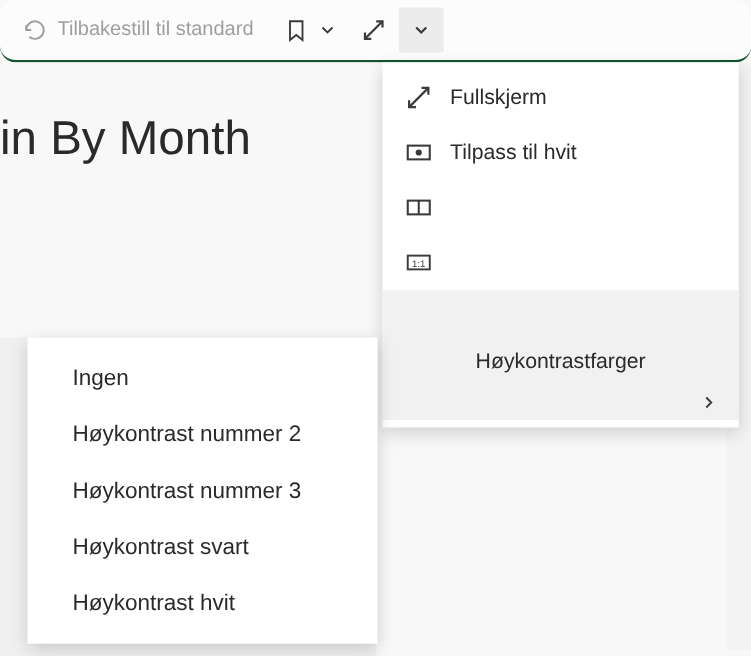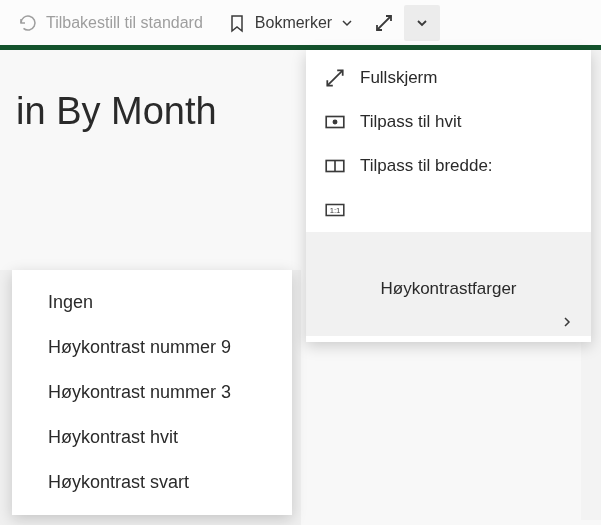--- a/index.html
+++ b/index.html
@@ -9,23 +9,24 @@
       width: 601px;
       height: 525px;
       overflow: hidden;
       position: relative;
     }
     .toolbar {
       display: flex;
       align-items: center;
       height: 50px;
       background: #fcfcfc;
-      border-bottom: 5px solid #14532d;
+      border-bottom: 2px solid #14532d;
       padding: 0 8px;
       gap: 4px;
+      border-radius: 13px;
     }
     .toolbar-btn {
       display: flex;
       align-items: center;
       gap: 8px;
       padding: 6px 10px;
       color: #3a3a3a;
       font-size: 16px;
       cursor: pointer;
     }
@@ -37,21 +38,21 @@
     .chevron-btn {
       width: 36px;
       height: 36px;
       display: flex;
       align-items: center;
       justify-content: center;
       background: #ececec;
       border-radius: 2px;
     }
     .content {
-      padding: 40px 0 0 16px;
+      padding: 40px 0 0 0;
       position: relative;
     }
     .heading {
       font-size: 38px;
       font-weight: 400;
       color: #2a2a2a;
       padding-left: 0;
       margin-bottom: 40px;
     }
     .dropdown-menu {
@@ -87,21 +88,21 @@
       flex-shrink: 0;
     }
     .menu-item .arrow {
       margin-left: auto;
       width: 12px;
       height: 12px;
     }
     .submenu {
       position: absolute;
       top: 270px;
-      left: 12px;
+      left: 22px;
       width: 280px;
       background: #ffffff;
       box-shadow: 0 4px 14px rgba(0,0,0,0.18);
       padding: 10px 0;
       z-index: 30;
     }
     .submenu-item {
       padding: 12px 36px;
       font-size: 18px;
       color: #2a2a2a;
@@ -137,21 +138,20 @@
       </svg>
     </span>
     <span>Tilbakestill til standard</span>
   </div>
   <div class="toolbar-btn">
     <span class="icon-svg">
       <svg viewBox="0 0 20 20" fill="none" stroke="#3a3a3a" stroke-width="1.5">
         <path d="M5 3h10v15l-5-4-5 4V3z"></path>
       </svg>
     </span>
-    <span>Bokmerker</span>
     <span class="icon-svg-sm">
       <svg viewBox="0 0 14 14" fill="none" stroke="#3a3a3a" stroke-width="1.5">
         <path d="M3 5l4 4 4-4"></path>
       </svg>
     </span>
   </div>
   <div class="toolbar-btn" style="padding:6px;">
     <span class="icon-svg">
       <svg viewBox="0 0 20 20" fill="none" stroke="#3a3a3a" stroke-width="1.8">
         <path d="M3 17L17 3"></path>
@@ -196,21 +196,20 @@
     </span>
     <span>Tilpass til hvit</span>
   </div>
   <div class="menu-item">
     <span class="icon-box">
       <svg viewBox="0 0 20 20" fill="none" stroke="#3a3a3a" stroke-width="1.5">
         <rect x="2" y="5" width="16" height="10"></rect>
         <line x1="10" y1="5" x2="10" y2="15"></line>
       </svg>
     </span>
-    <span>Tilpass til bredde:</span>
   </div>
   <div class="menu-item">
     <span class="icon-box">
       <svg viewBox="0 0 20 20" fill="none" stroke="#3a3a3a" stroke-width="1.4">
         <rect x="2" y="5" width="16" height="10"></rect>
         <text x="10" y="13" font-size="7" text-anchor="middle" fill="#3a3a3a" stroke="none">1:1</text>
       </svg>
     </span>
   </div>
   <div class="menu-item hover">
@@ -219,17 +218,17 @@
     <span class="arrow">
       <svg viewBox="0 0 12 12" fill="none" stroke="#3a3a3a" stroke-width="1.5">
         <path d="M4 2l4 4-4 4"></path>
       </svg>
     </span>
   </div>
 </div>
 
 <div class="submenu">
   <div class="submenu-item">Ingen</div>
-  <div class="submenu-item">Høykontrast nummer 9</div>
+  <div class="submenu-item">Høykontrast nummer 2</div>
   <div class="submenu-item">Høykontrast nummer 3</div>
+  <div class="submenu-item">Høykontrast svart</div>
   <div class="submenu-item">Høykontrast hvit</div>
-  <div class="submenu-item">Høykontrast svart</div>
 </div>
 
 </body></html>

